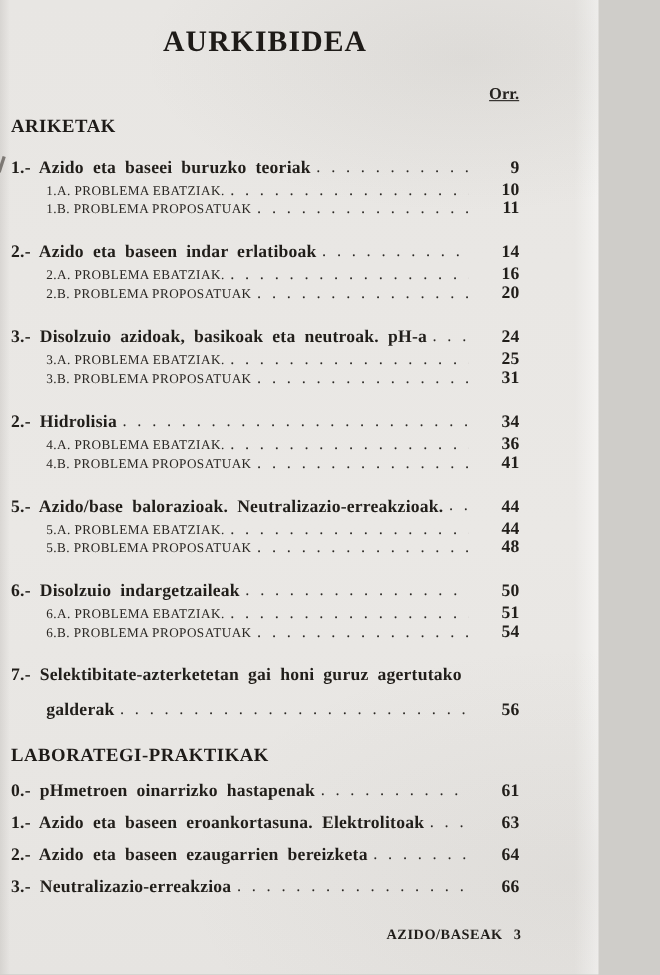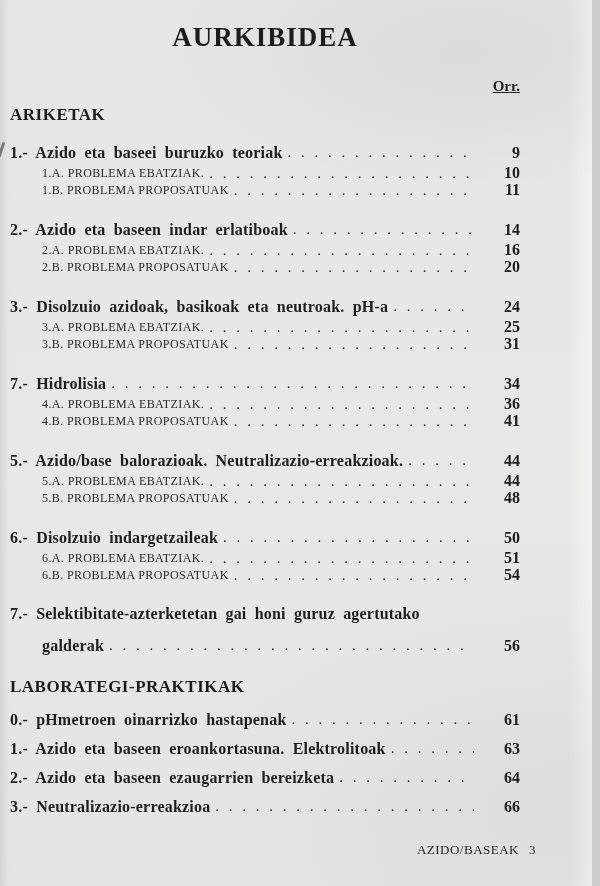--- a/index.html
+++ b/index.html
@@ -1,18 +1,18 @@
 <!DOCTYPE html>
 <html><head>
 <meta charset="utf-8">
 <style>
   html,body { margin:0; padding:0; background:#cfcdc9; }
   .page {
     position: relative;
-    width: 592px; height: 886px;
+    width: 544px; height: 886px;
     box-sizing: border-box;
     padding: 16px 72px 12px 10px;
     overflow: hidden;
     font-family: "Liberation Serif", "DejaVu Serif", serif;
     color: #262320;
     background:
       radial-gradient(ellipse 420px 200px at 78% 6%, rgba(125,122,115,0.10), rgba(0,0,0,0) 70%),
       radial-gradient(ellipse 500px 300px at 95% 90%, rgba(120,115,108,0.07), rgba(0,0,0,0) 70%),
       linear-gradient(90deg, rgba(70,64,58,0.10) 0px, rgba(0,0,0,0) 9px),
       linear-gradient(90deg, rgba(0,0,0,0) 96%, rgba(255,255,255,0.5) 100%),
@@ -62,22 +62,22 @@
     color: #2a2723;
   }
   .pg {
     flex: none; width: 46px; text-align: right;
     font-size: 16px; font-weight: 700;
     color: #211e1a;
   }
   .wrap-second { margin-top: 12px; }
   .wrap-second .lbl { padding-left: 32px; }
   .footer {
-    position: absolute; top: 842px; right: 56px;
-    font-size: 13px; font-weight: 400; letter-spacing: 0.5px;
+    position: absolute; top: 842px; right: 70px;
+    font-size: 13px; font-weight: 700; letter-spacing: 0.5px;
     color: #211e1a;
   }
   .footer .fpage { margin-left: 10px; }
   .scan-artifact {
     position: absolute; left: 0px; top: 142px;
     width: 3px; height: 15px;
     background: rgba(45,40,34,0.55);
     transform: rotate(18deg);
   }
 </style>
@@ -149,21 +149,21 @@
       <div class="row sub">
         <span class="lbl">3.B. PROBLEMA PROPOSATUAK</span>
         <span class="dots"></span>
         <span class="pg">31</span>
       </div>
     </div>
   </div>
 
   <div class="entry">
     <div class="row main">
-      <span class="lbl">7.- Hidrolisia</span>
+      <span class="lbl">2.- Hidrolisia</span>
       <span class="dots"></span>
       <span class="pg">34</span>
     </div>
     <div class="subgroup">
       <div class="row sub">
         <span class="lbl">4.A. PROBLEMA EBATZIAK.</span>
         <span class="dots"></span>
         <span class="pg">36</span>
       </div>
       <div class="row sub">

